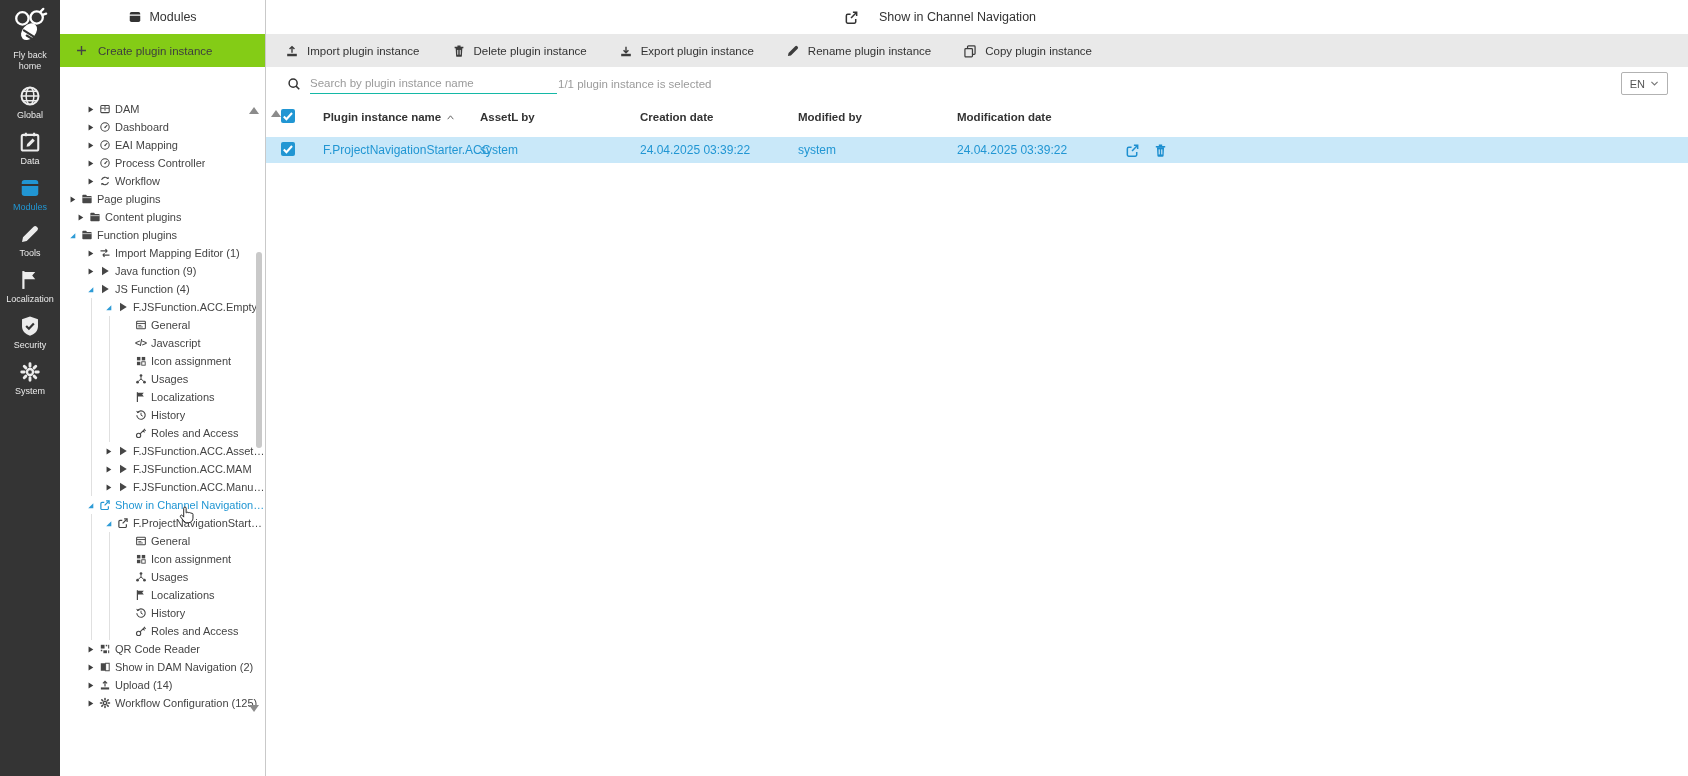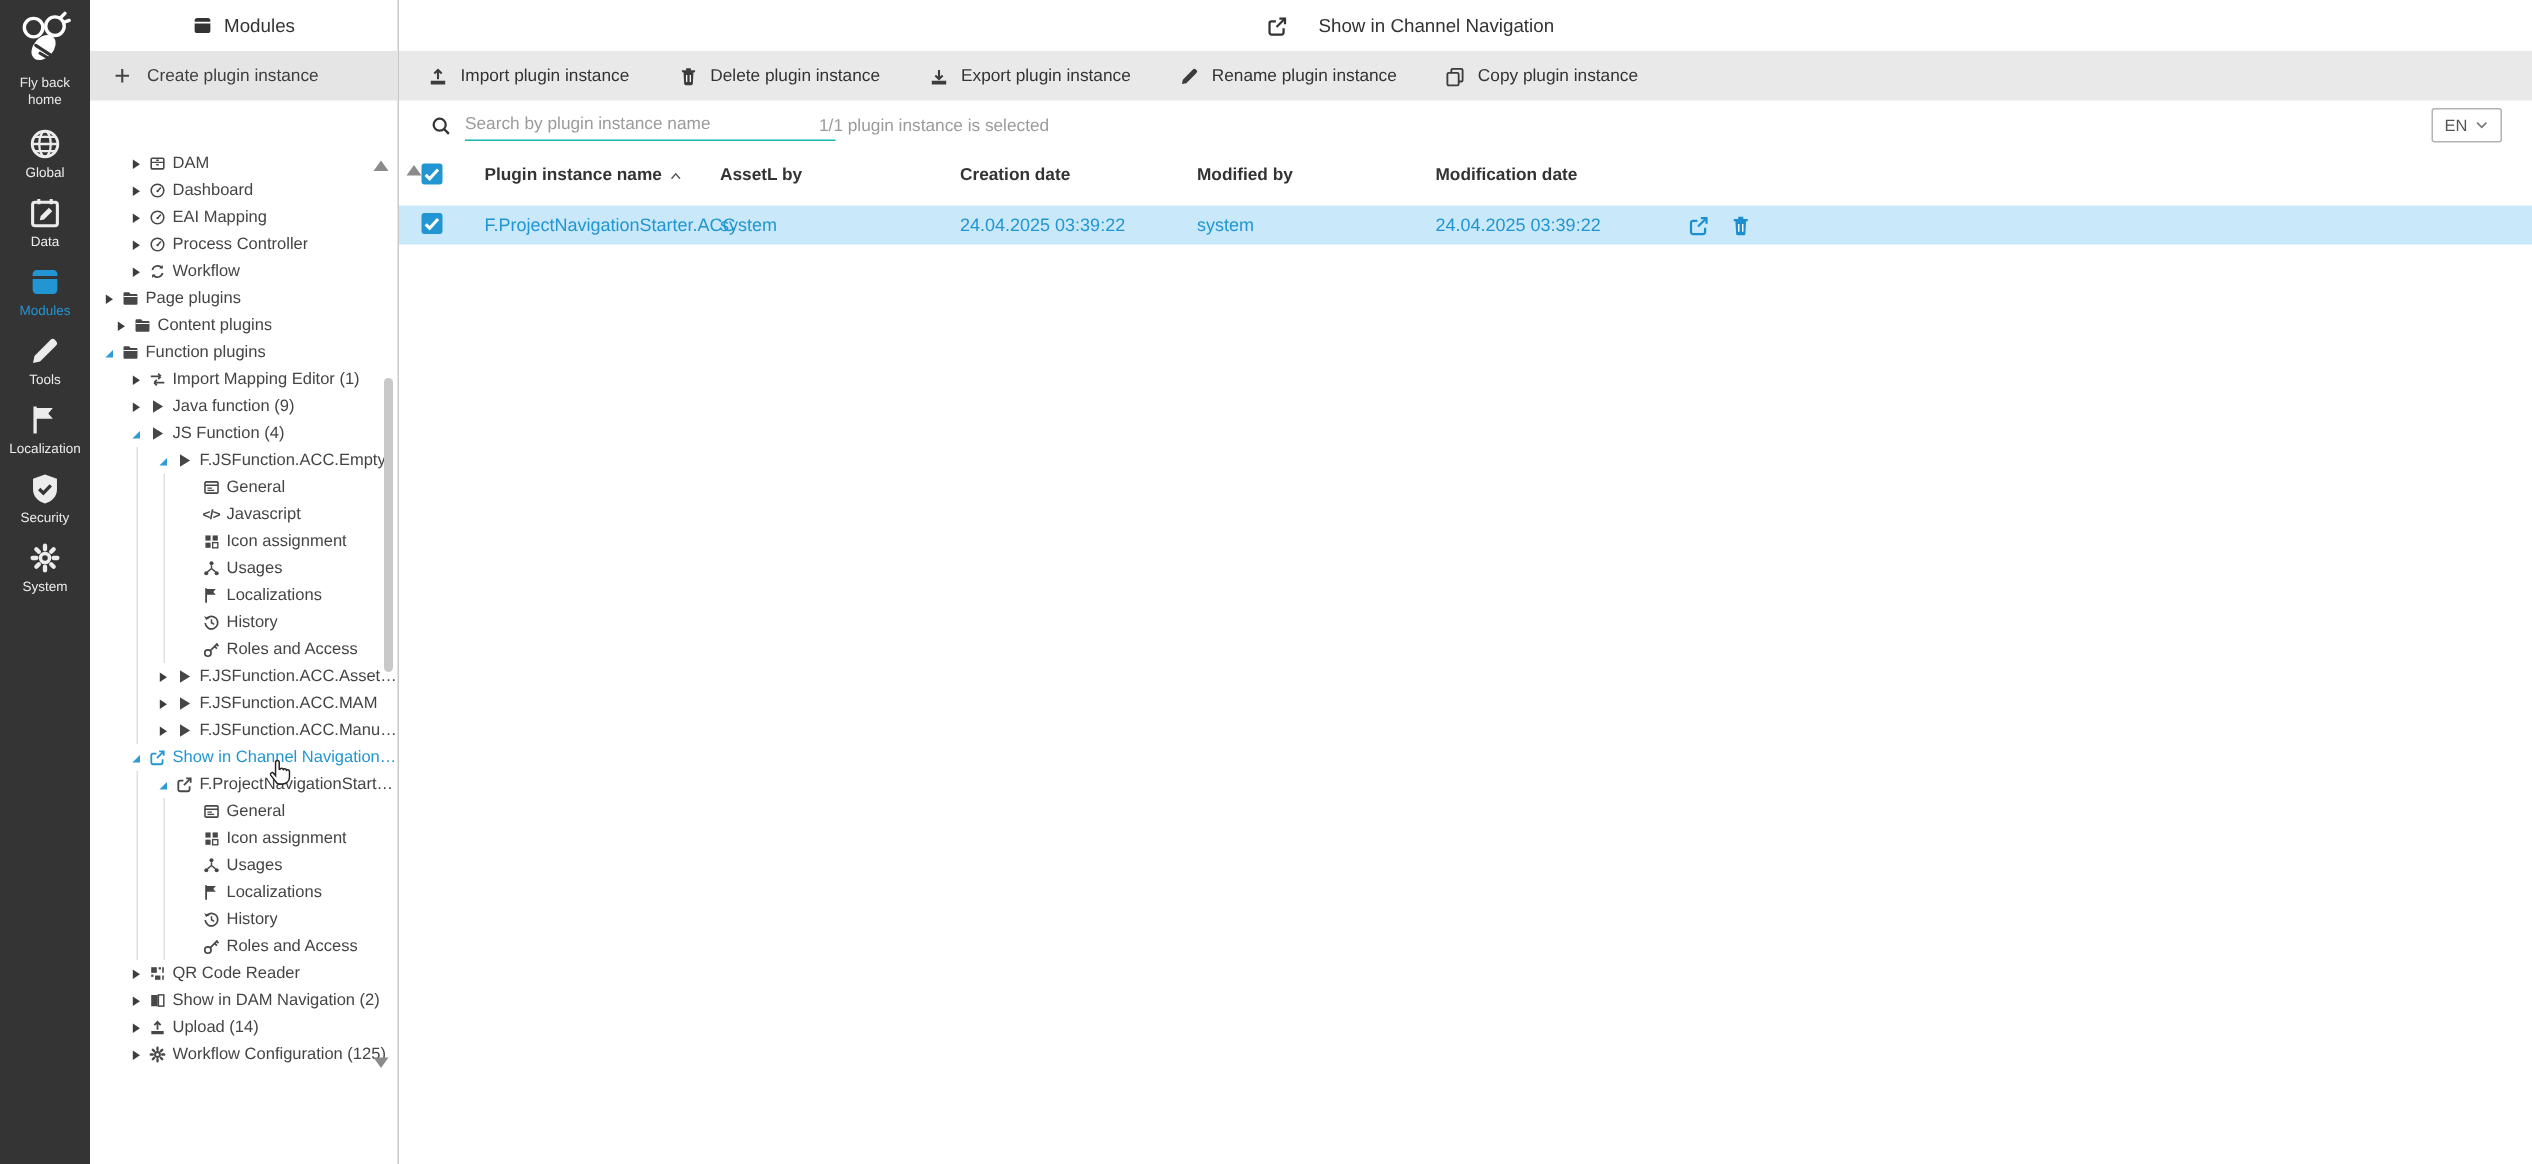--- a/index.html
+++ b/index.html
@@ -21,21 +21,21 @@
 
   .icon { display:inline-block; }
   .icon svg { display:block; width:100%; height:100%; }
 
   
   .panel { width:206px; flex:0 0 206px; background:#fff; border-right:1px solid #c9c9c9;
     position:relative; height:100%; }
   .panel-header { height:34px; display:flex; align-items:center; justify-content:center; gap:7px;
     font-size:12.5px; color:#333; }
   .panel-header .icon { width:14px; height:14px; color:#333; }
-  .panel-toolbar { height:33px; background:#e5e5e5; display:flex; align-items:center; gap:10px;
+  .panel-toolbar { height:33px; background:#84cc16; display:flex; align-items:center; gap:10px;
     padding-left:15px; font-size:11.5px; color:#3e3e3e; cursor:pointer; }
   .panel-toolbar .icon { width:13px; height:13px; color:#444; }
   .tree { padding-top:33px; font-size:11px; color:#444; }
   .tree-row { height:18px; display:flex; align-items:center; position:relative; white-space:nowrap;
     overflow:hidden; cursor:pointer; }
   .guide { position:absolute; top:0; bottom:0; width:1px; background:#e0e0e0; }
   .expander { width:9px; height:9px; margin-right:4px; flex:0 0 9px; }
   .expander svg { display:block; width:100%; height:100%; }
   .tree-ic { width:12px; height:12px; margin-right:4px; flex:0 0 12px; color:#474747; position:relative; z-index:1; background:#fff; }
   .tree-label { overflow:hidden; text-overflow:ellipsis; }
@@ -59,21 +59,21 @@
     padding-left:19px; }
   .tool-btn { display:flex; align-items:center; gap:8px; font-size:11.5px; color:#333; cursor:pointer; }
   .tool-ic { width:14px; height:14px; color:#3c3c3c; }
 
   .search-row { height:33px; display:flex; align-items:center; position:relative; }
   .search-row .icon.search { width:14px; height:14px; color:#333; margin-left:21px; }
   .search-input { border:none; border-bottom:1px solid #14b8a6; outline:none; width:247px;
     margin-left:9px; font-size:11.5px; padding:4px 0; color:#444;
     font-family:"Liberation Sans", sans-serif; }
   .search-input::placeholder { color:#9b9b9b; }
-  .status-text { position:absolute; left:280px; font-size:11.5px; color:#9b9b9b; }
+  .status-text { position:absolute; left:292px; font-size:11.5px; color:#9b9b9b; }
   .lang { position:absolute; right:20px; top:5px; border:1px solid #b2b2b2; border-radius:2px;
     height:23px; padding:0 8px; display:flex; align-items:center; gap:5px; font-size:11px;
     color:#555; cursor:pointer; background:#fff; }
   .lang .icon { width:9px; height:9px; color:#777; }
 
   .table { margin-top:4px; }
   .grid { display:grid; grid-template-columns:47px 157px 160px 158px 159px 168px 1fr;
     padding-left:10px; align-items:center; }
   .thead { height:26px; font-size:11.5px; font-weight:bold; color:#333; }
   .th { display:flex; align-items:center; gap:5px; cursor:pointer; }

